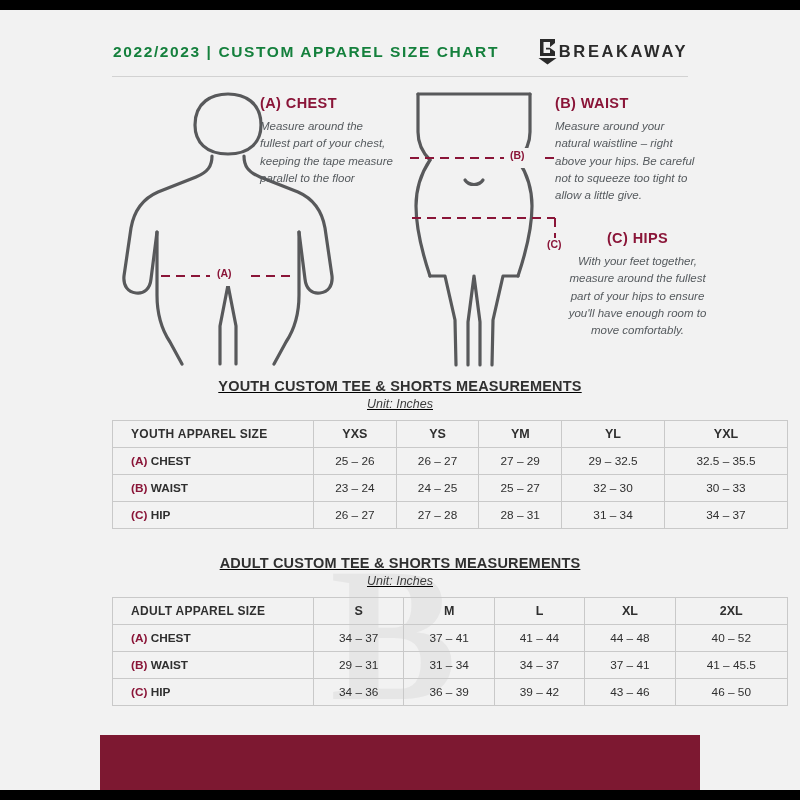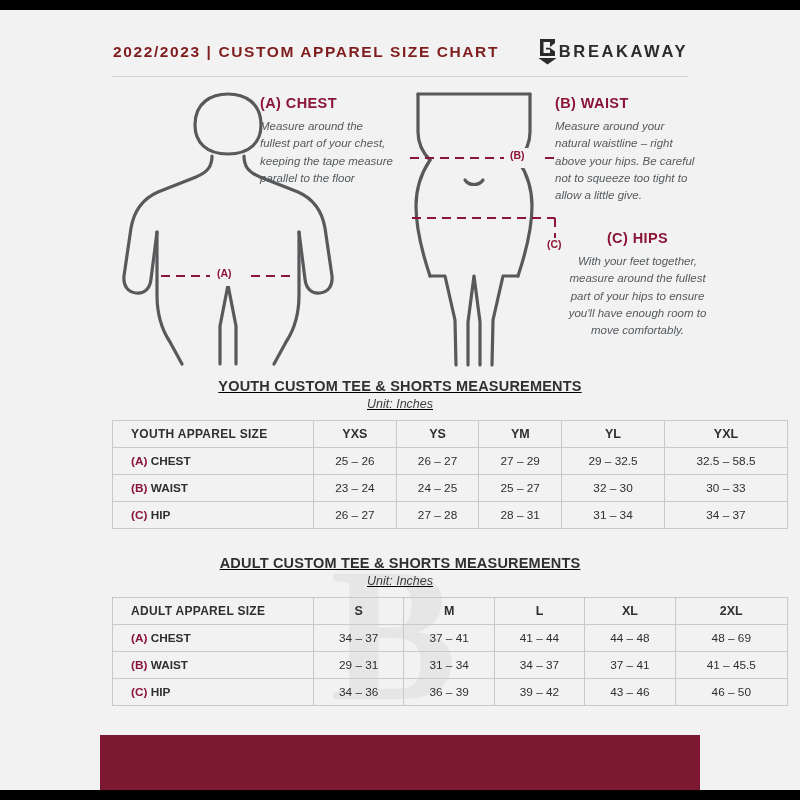--- a/index.html
+++ b/index.html
@@ -45,21 +45,21 @@
     width: 800px;
     height: 70px;
   }
   .header-title {
     position: absolute;
     left: 113px;
     top: 33px;
     font-size: 15.5px;
     font-weight: bold;
     letter-spacing: 1.6px;
-    color: #7f1d1d;
+    color: #15803d;
   }
   .brand-wrap {
     position: absolute;
     right: 112px;
     top: 28px;
     display: flex;
     align-items: center;
   }
   .brand-mark {
     width: 23px;
@@ -279,21 +279,21 @@
           <th>YM</th>
           <th>YL</th>
           <th>YXL</th>
         </tr>
         <tr>
           <td class="rowhead"><span class="tag">(A)</span> <span>CHEST</span></td>
           <td class="cellv">25 – 26</td>
           <td class="cellv">26 – 27</td>
           <td class="cellv">27 – 29</td>
           <td class="cellv">29 – 32.5</td>
-          <td class="cellv">32.5 – 58.5</td>
+          <td class="cellv">32.5 – 35.5</td>
         </tr>
         <tr>
           <td class="rowhead"><span class="tag">(B)</span> <span>WAIST</span></td>
           <td class="cellv">23 – 24</td>
           <td class="cellv">24 – 25</td>
           <td class="cellv">25 – 27</td>
           <td class="cellv">32 – 30</td>
           <td class="cellv">30 – 33</td>
         </tr>
         <tr>
@@ -321,21 +321,21 @@
           <th>L</th>
           <th>XL</th>
           <th>2XL</th>
         </tr>
         <tr>
           <td class="rowhead"><span class="tag">(A)</span> <span>CHEST</span></td>
           <td class="cellv">34 – 37</td>
           <td class="cellv">37 – 41</td>
           <td class="cellv">41 – 44</td>
           <td class="cellv">44 – 48</td>
-          <td class="cellv">48 – 69</td>
+          <td class="cellv">40 – 52</td>
         </tr>
         <tr>
           <td class="rowhead"><span class="tag">(B)</span> <span>WAIST</span></td>
           <td class="cellv">29 – 31</td>
           <td class="cellv">31 – 34</td>
           <td class="cellv">34 – 37</td>
           <td class="cellv">37 – 41</td>
           <td class="cellv">41 – 45.5</td>
         </tr>
         <tr>

